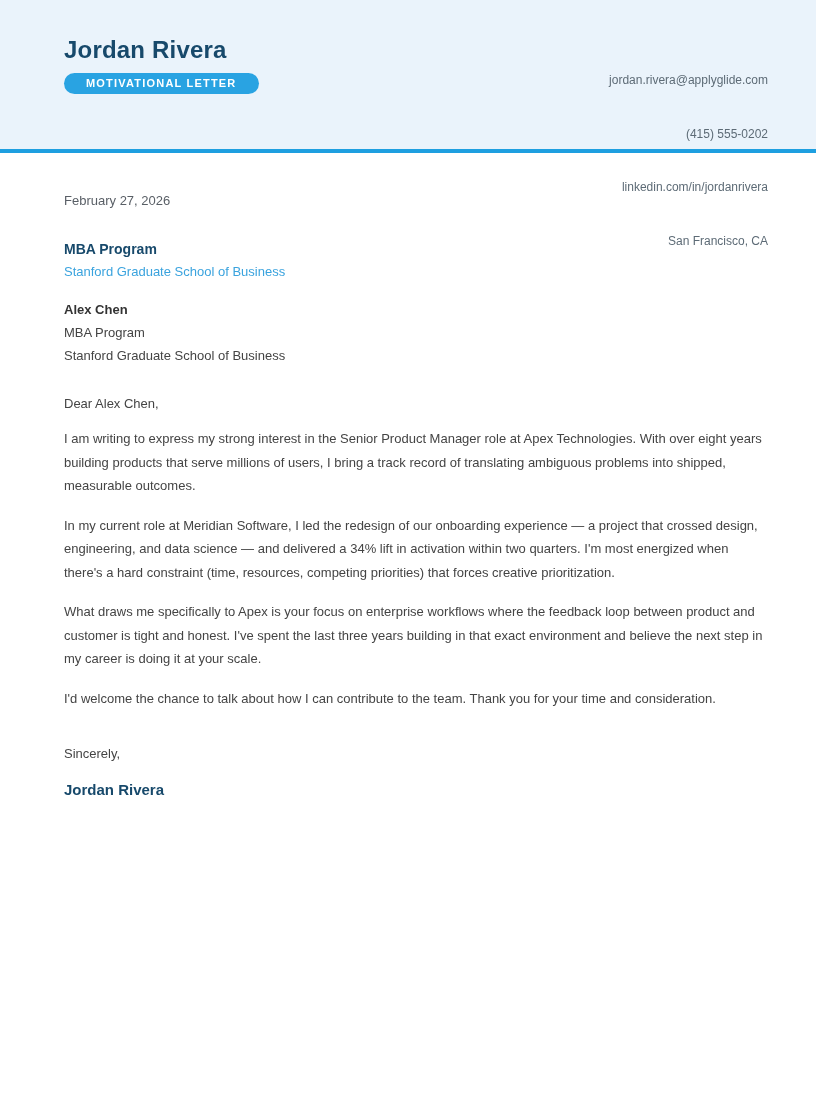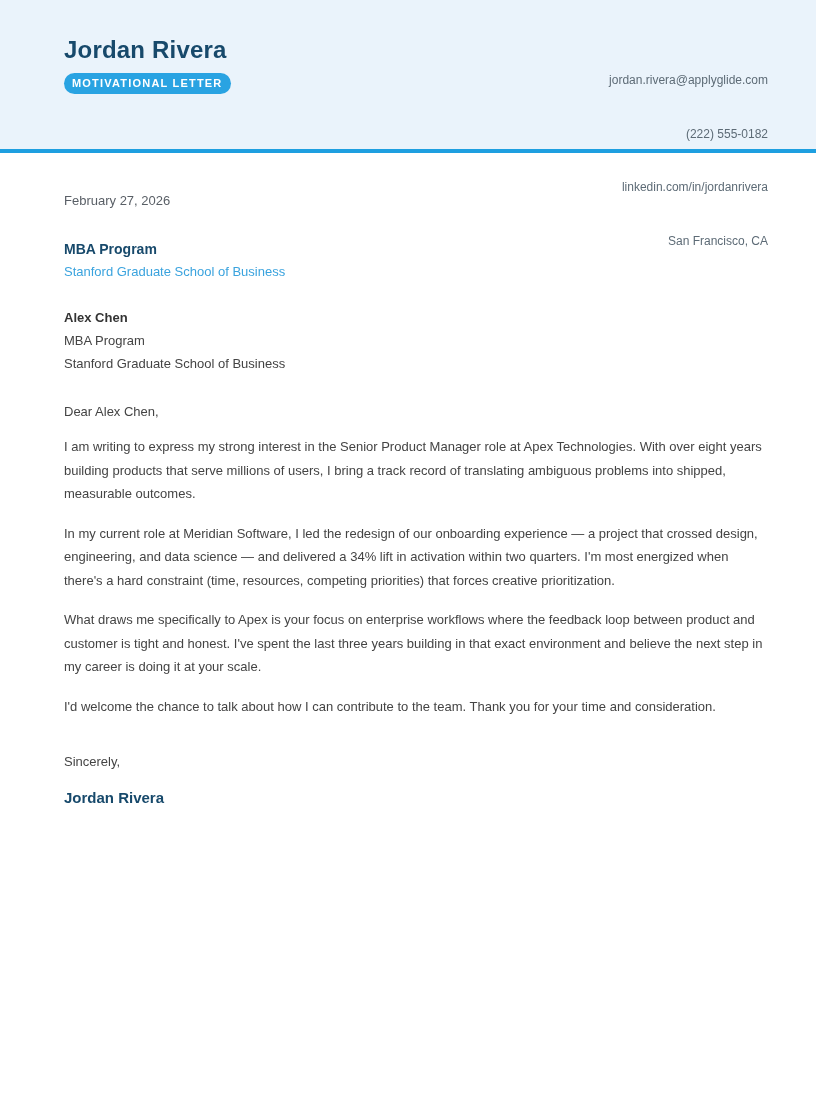--- a/index.html
+++ b/index.html
@@ -36,21 +36,21 @@
     letter-spacing: 0.2px;
   }
   .badge {
     display: inline-block;
     margin-top: 9px;
     background: #29a3e2;
     color: #ffffff;
     font-size: 11px;
     font-weight: bold;
     letter-spacing: 1.2px;
-    padding: 4px 8px 5px;
+    padding: 4px 22px 5px;
     border-radius: 999px;
     text-transform: uppercase;
   }
   .header-right {
     text-align: right;
     font-size: 12px;
     color: #5d6b76;
     padding-top: 2px;
   }
   .header-right div { line-height: 22.6px; margin-top: 31px; }
@@ -71,21 +71,21 @@
     color: #17496b;
     line-height: 20px;
   }
   .org-name {
     margin-top: 3px;
     font-size: 13px;
     color: #3aa3de;
     line-height: 20px;
     cursor: pointer;
   }
-  .addr-block { margin-top: 24px; }
+  .addr-block { margin-top: 16px; }
   .addr-block p {
     font-size: 13px;
     line-height: 23px;
     color: #444444;
   }
   .addr-name { font-weight: bold; color: #333333 !important; }
 
   .greeting {
     margin-top: 25px;
     font-size: 13px;
@@ -119,21 +119,21 @@
 
 <div class="page">
 
   <header class="letter-header">
     <div class="header-left">
       <h1>Jordan Rivera</h1>
       <span class="badge">MOTIVATIONAL LETTER</span>
     </div>
     <div class="header-right">
       <div>jordan.rivera@applyglide.com</div>
-      <div>(222) 555-0182</div>
+      <div>(415) 555-0202</div>
       <div>linkedin.com/in/jordanrivera</div>
       <div>San Francisco, CA</div>
     </div>
   </header>
 
   <main class="letter-body">
 
     <p class="date">February 27, 2026</p>
 
     <div class="org-block">

